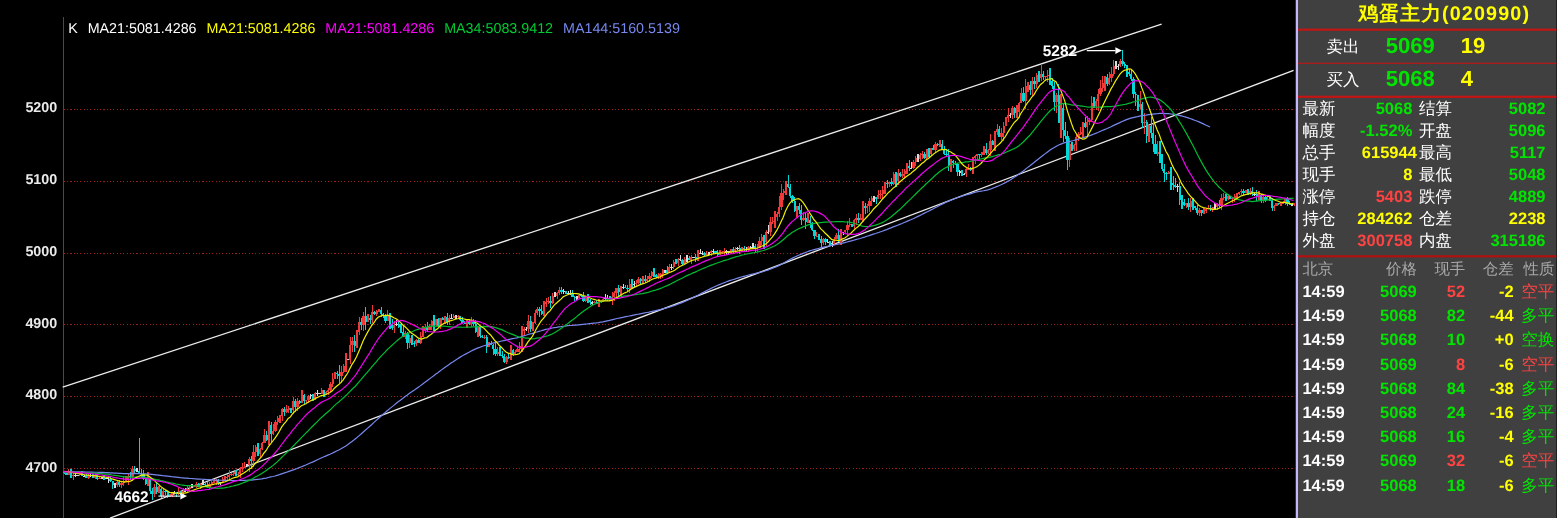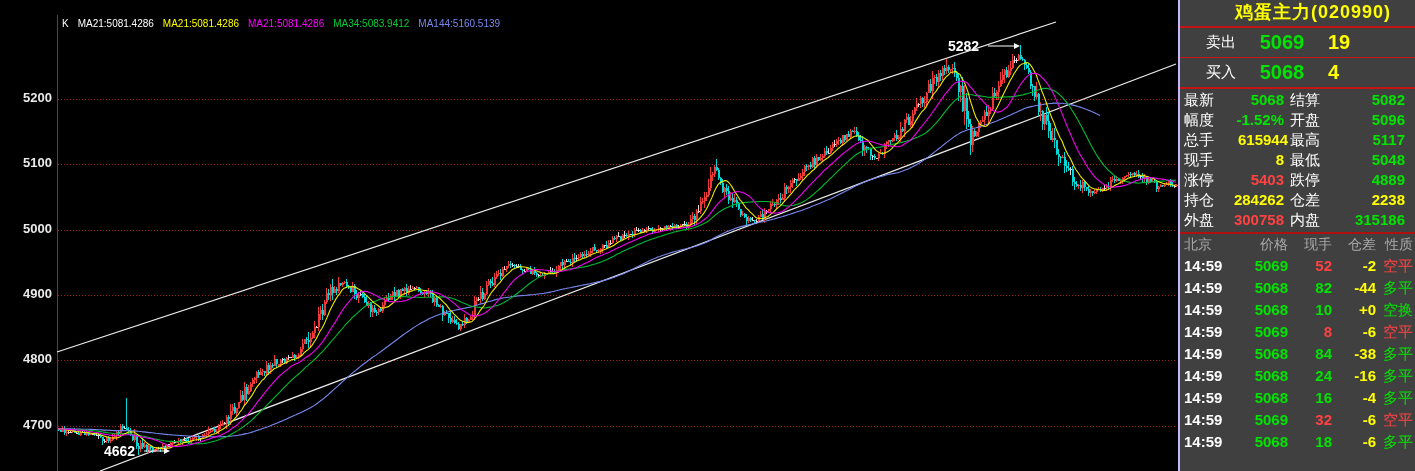--- a/index.html
+++ b/index.html
@@ -13,21 +13,21 @@
   #tb-title{color:#e9e9e9;font-size:11px;white-space:nowrap;}
   .tb-right{display:flex;align-items:center;}
   .tb-link{color:#c6c9ef;font-size:12px;text-decoration:underline;cursor:pointer;margin-right:22px;white-space:nowrap;}
   .tb-icons{display:flex;gap:2px;}
   .tbicon{width:17px;height:12px;border:1px solid #8d93d6;color:#8d93d6;background:#0a0a18;
           font-size:10px;line-height:11px;text-align:center;box-sizing:border-box;cursor:pointer;}
 
   
   #chart{position:absolute;left:0;top:15px;width:1178px;height:456px;background:#000;}
   #chart svg{position:absolute;left:0;top:0;}
-  #legend{position:absolute;left:62px;top:3px;font-size:10px;white-space:nowrap;}
+  #legend{position:absolute;left:62px;top:3px;font-size:13px;white-space:nowrap;}
   #legend span{margin-right:9px;}
   .ylab{position:absolute;width:50px;text-align:right;color:#eaeaea;font-size:13px;font-weight:bold;}
 
   
   #panel{position:absolute;left:1178px;top:0;width:268px;height:471px;background:#404040;
          border-left:2px solid #c4b5fd;box-sizing:border-box;}
   #panel-title-row{height:26px;border-bottom:2px solid #c41414;position:relative;text-align:center;}
   #panel-title{color:#ffff00;font-size:18px;font-weight:bold;line-height:24px;letter-spacing:1px;}
   .maxbtn{position:absolute;right:2px;top:1px;width:19px;height:16px;border:2px solid #6f9fe8;
           background:#0c1a33;box-sizing:border-box;display:flex;align-items:center;justify-content:center;cursor:pointer;}

